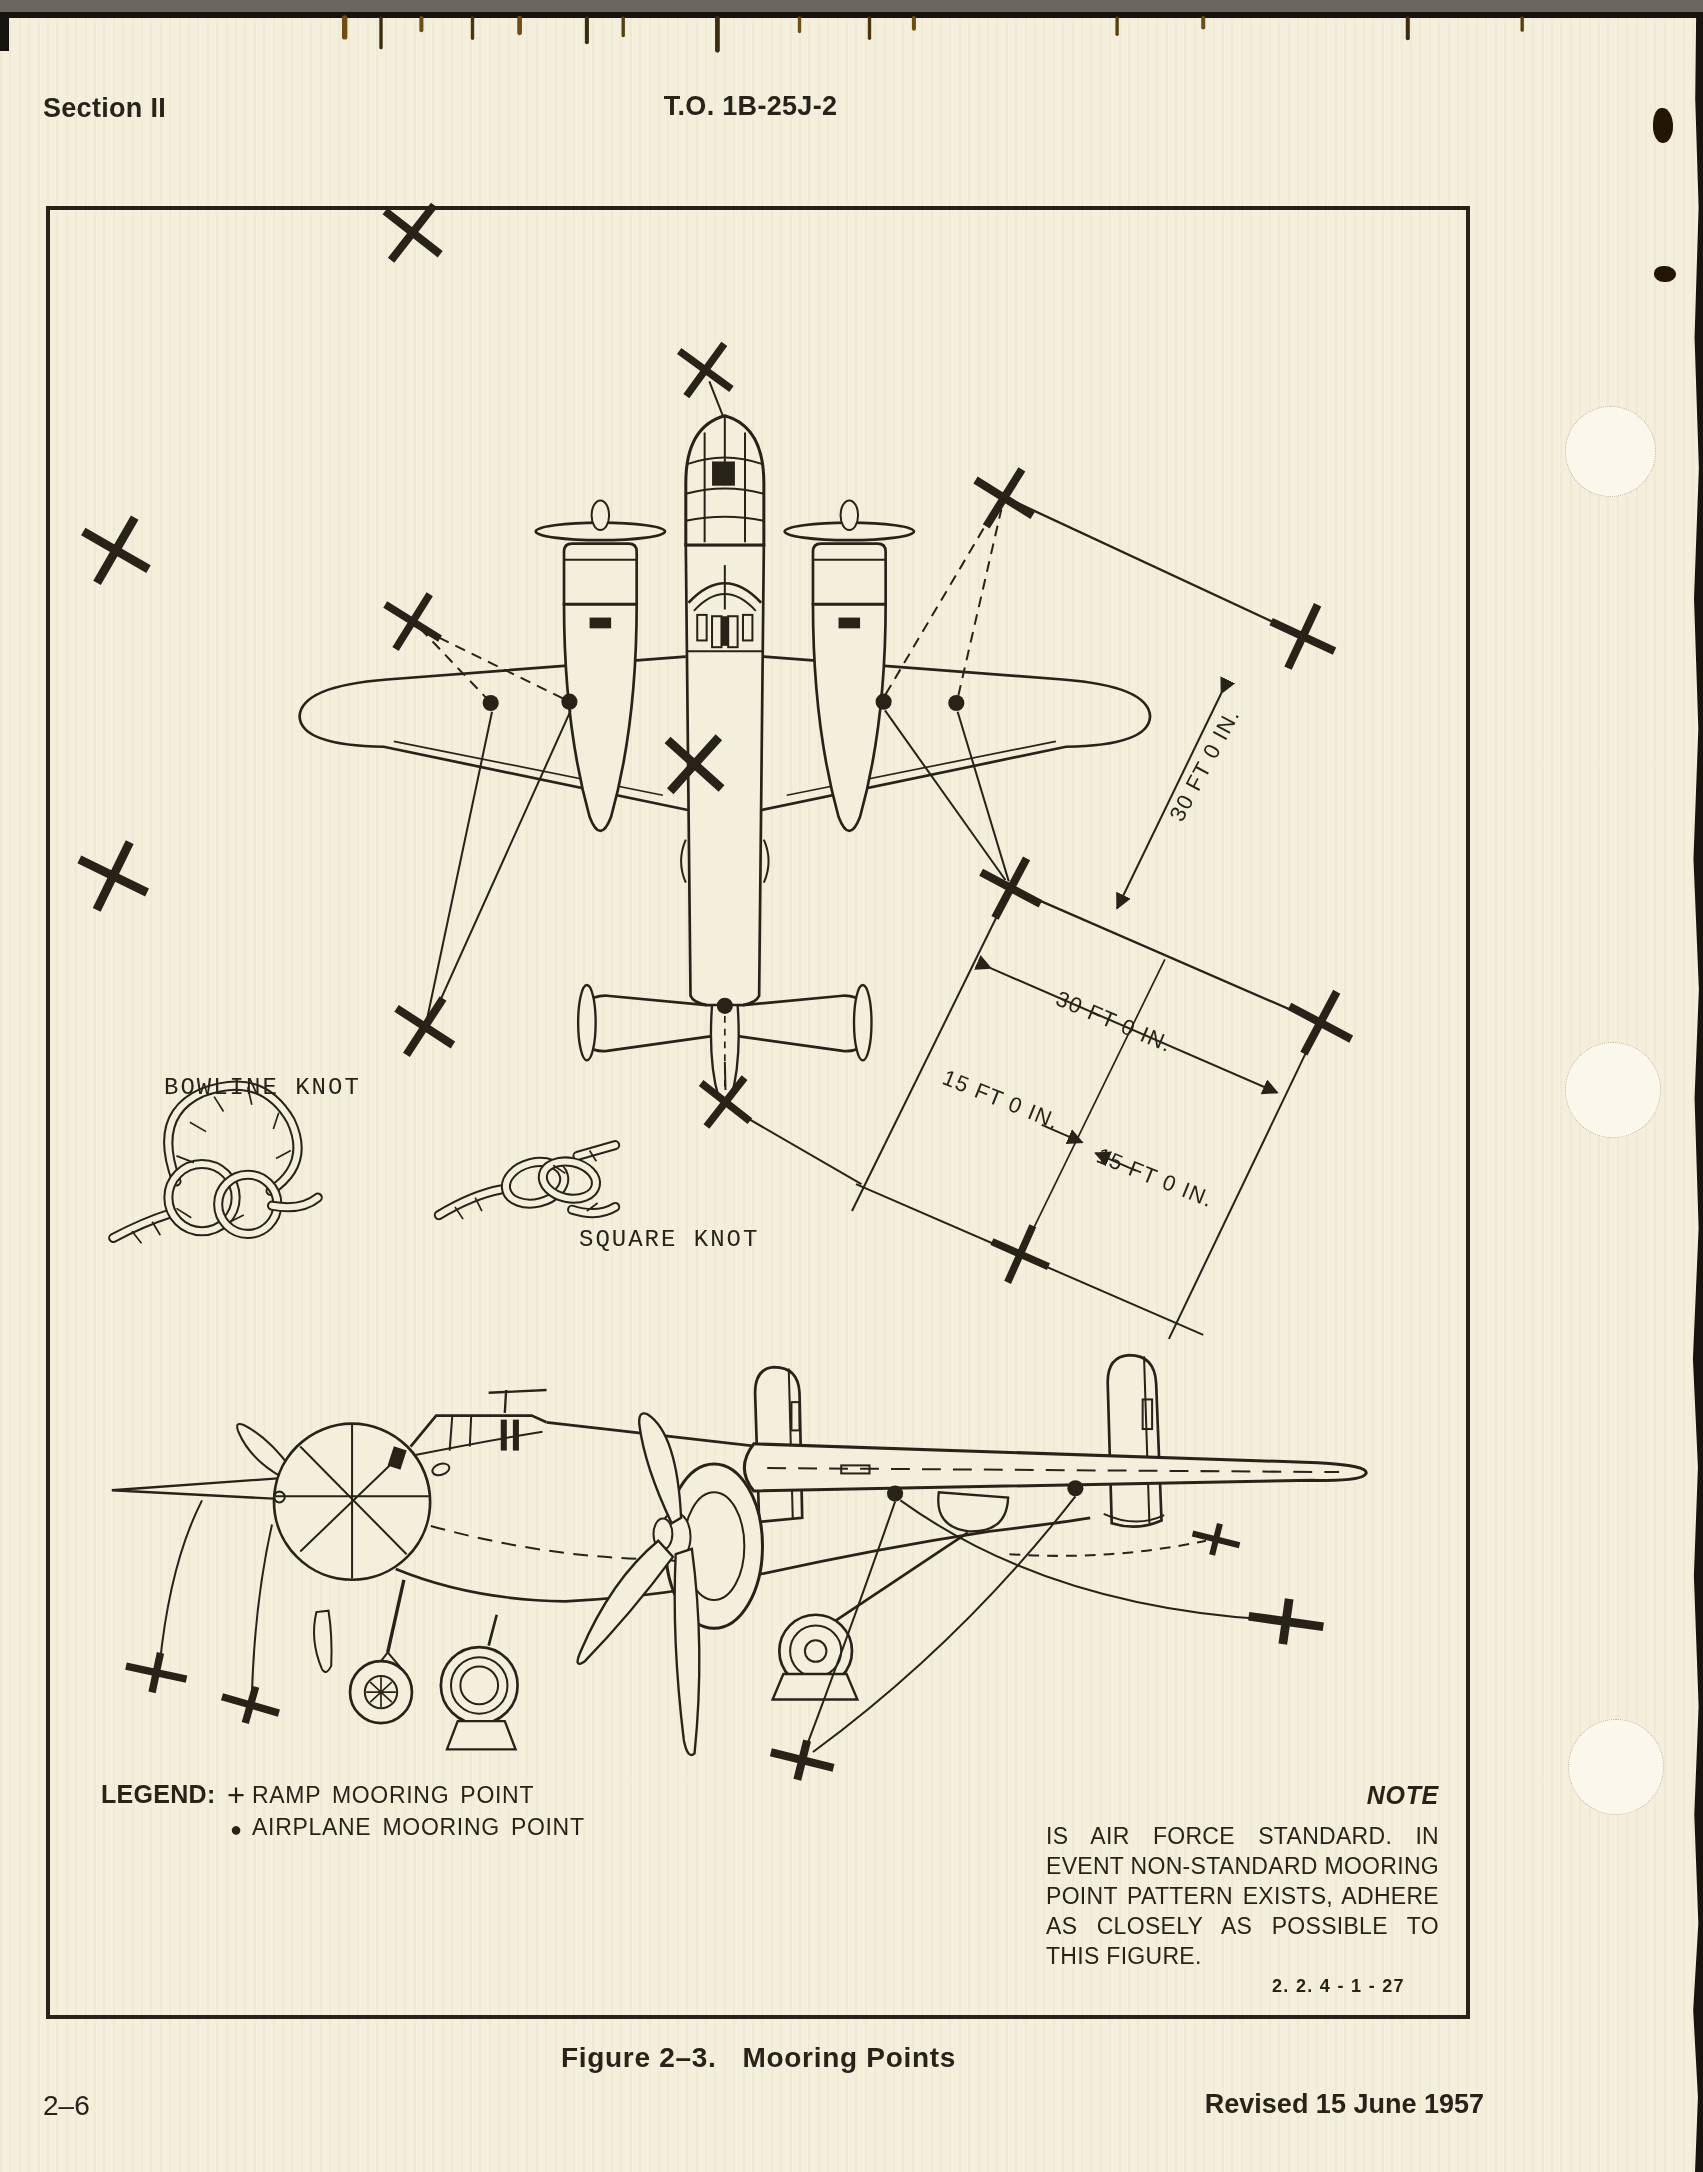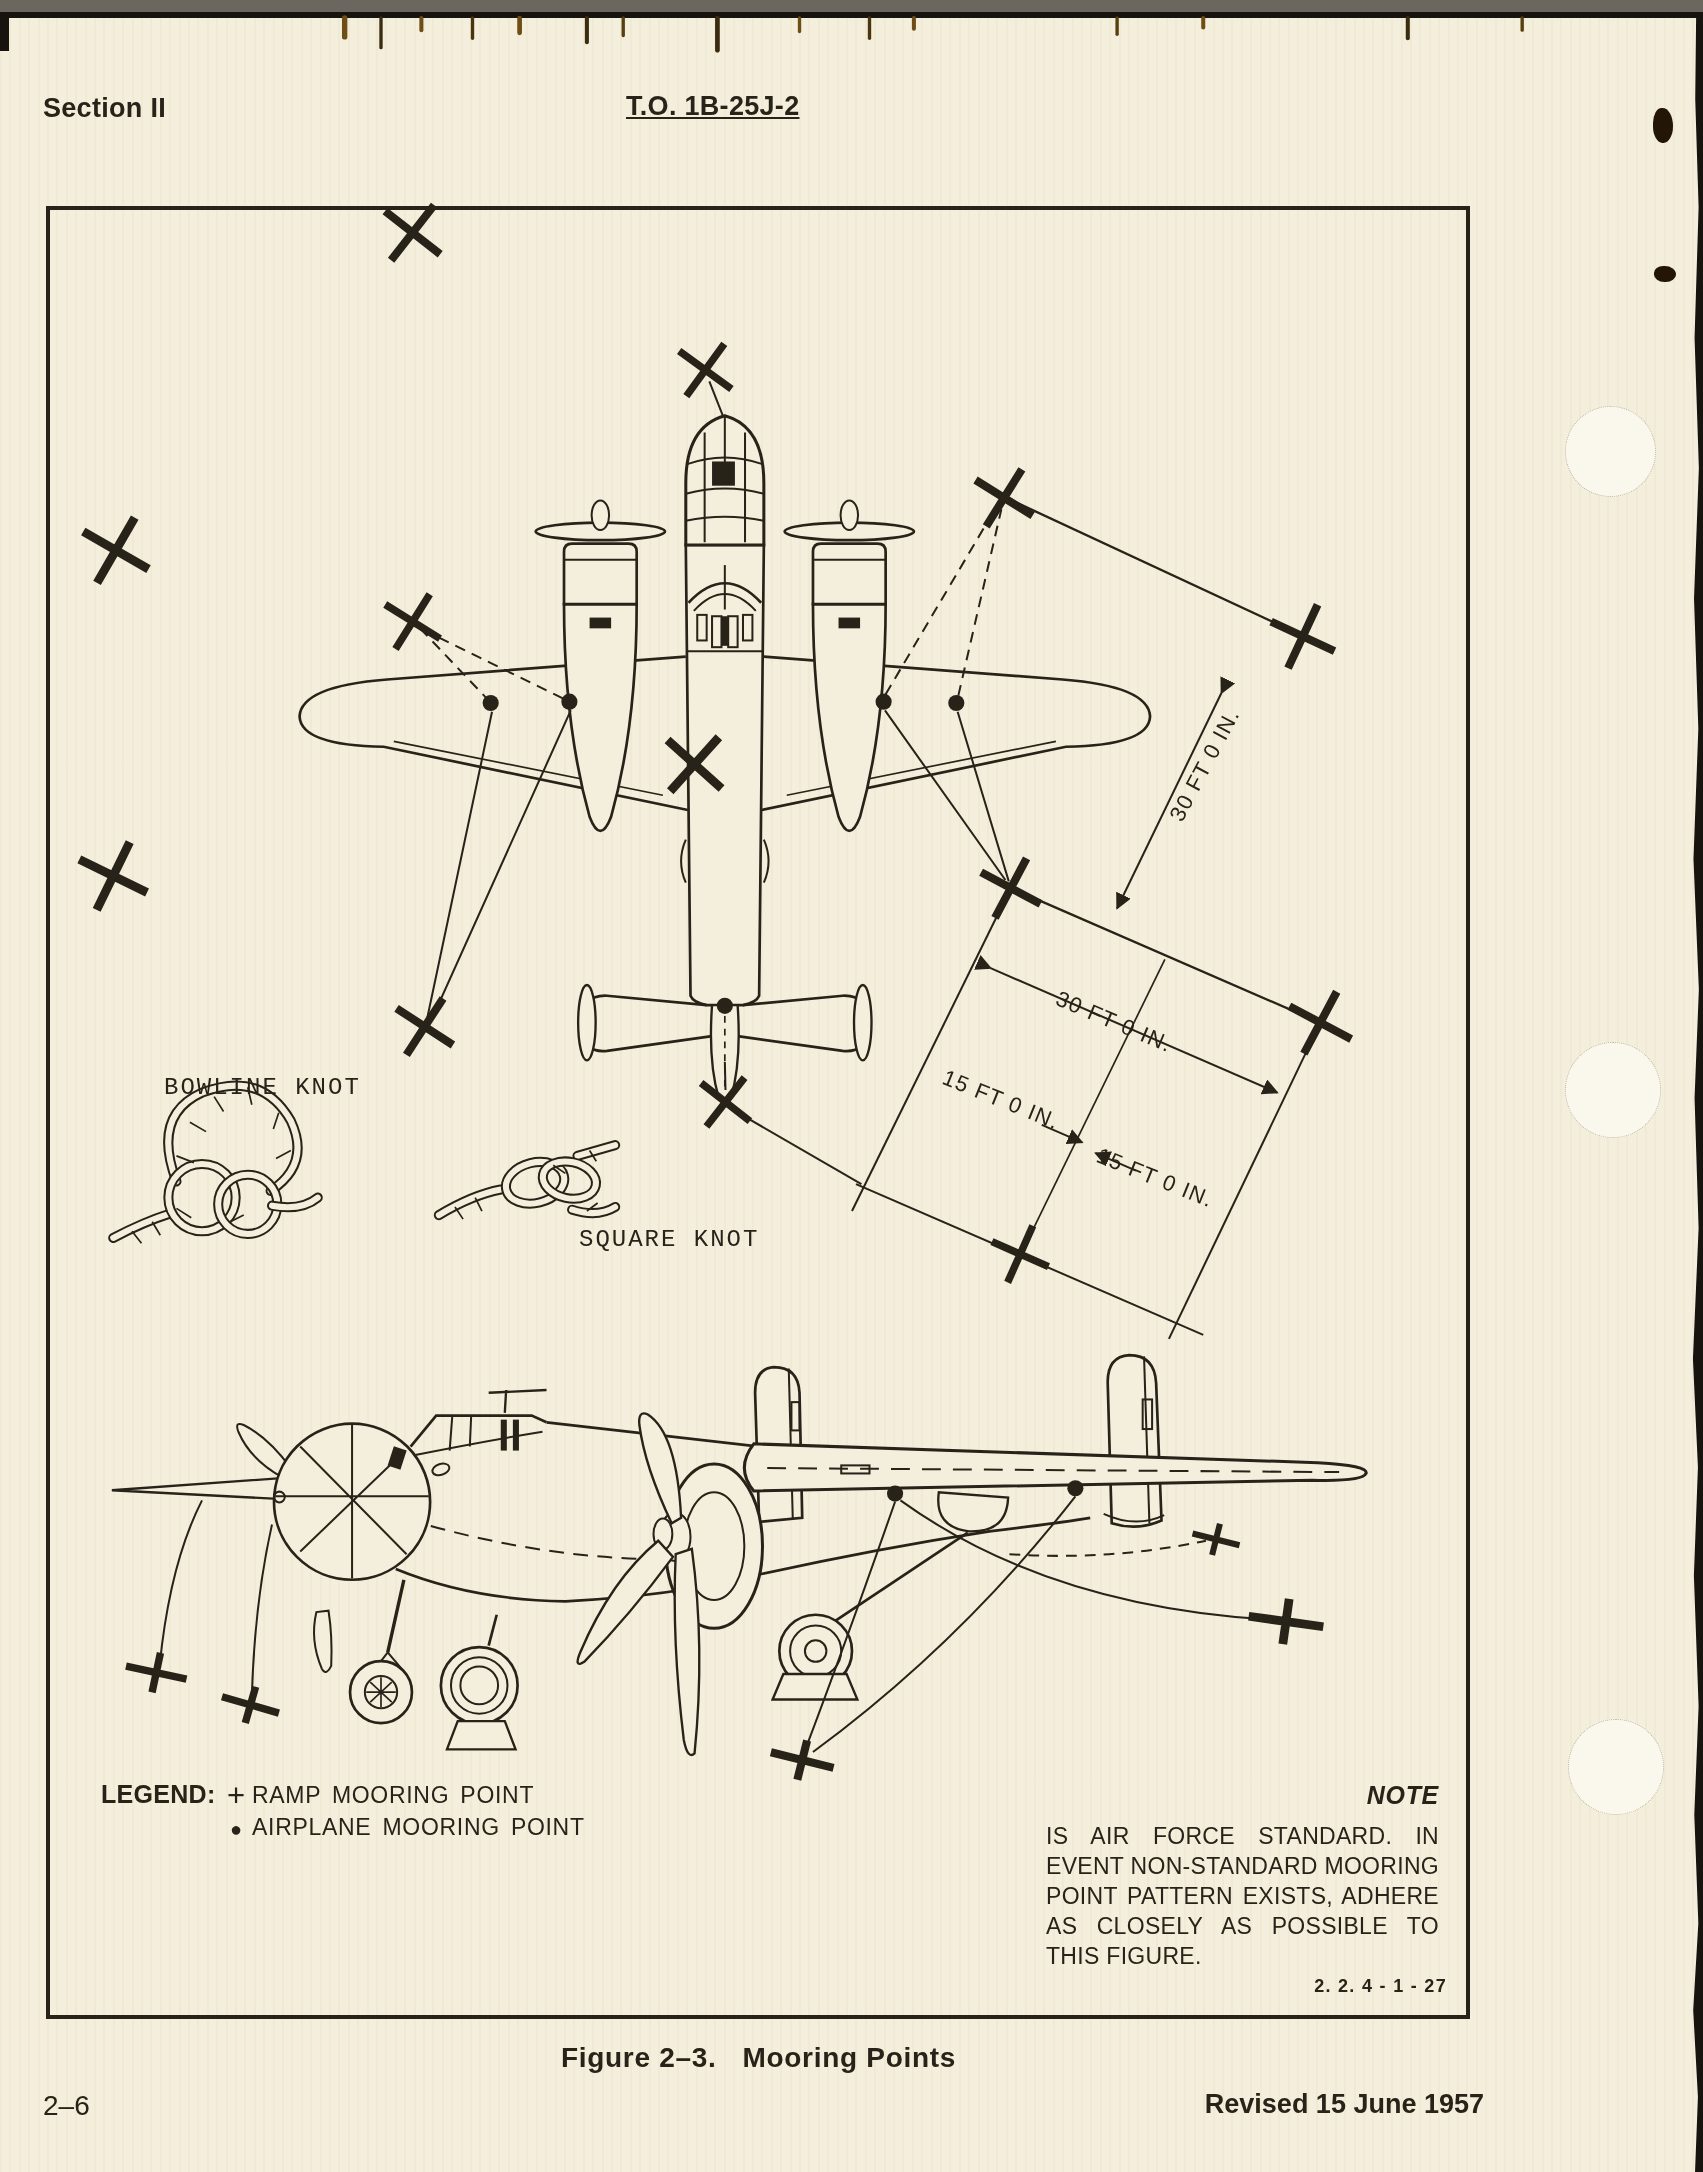--- a/index.html
+++ b/index.html
@@ -17,21 +17,21 @@
   .legend-row{display:flex;align-items:flex-end;height:32px;}
   .legend-title{font-weight:700;font-size:25px;width:120px;letter-spacing:0.3px;}
   .legend-sym{width:31px;text-align:center;font-weight:400;}
   .legend-sym.plus{font-size:31px;font-weight:400;line-height:27px;}
   .legend-sym.dot{font-size:20px;}
   .note{position:absolute;left:1046px;top:1769px;width:393px;}
   .note-title{text-align:right;font-weight:700;font-size:25px;letter-spacing:0.7px;margin-bottom:10.8px;font-style:italic;}
   .note-line{font-size:23px;font-weight:400;line-height:30px;letter-spacing:0.3px;
              text-align:justify;text-align-last:justify;}
   .note-line.last{text-align-last:left;}
-  .ref-num{position:absolute;left:1272px;top:1964px;width:175px;text-align:right;
+  .ref-num{position:absolute;left:1272px;top:1964px;width:175px;
            font-size:18px;font-weight:700;letter-spacing:1.3px;}
   .caption{position:absolute;left:515px;top:2030px;width:487px;text-align:center;
            font-size:28px;font-weight:700;letter-spacing:0.7px;}
   .caption .gap{display:inline-block;width:17.5px;}
   .footer-left{left:43px;top:2078px;font-size:28px;font-weight:400;}
   .footer-right{right:220px;top:2077px;font-size:27px;font-weight:700;}
   .fig-box{position:absolute;left:46px;top:194px;width:1416px;height:1805px;
            border:4px solid #272319;}
   svg.art{position:absolute;left:0;top:0;}
   svg.art *{vector-effect:none;}
@@ -58,21 +58,21 @@
   <div class="corner-sliver"></div>
   <div class="torn-edge"></div>
   <div class="bottom-strip"></div>
   <div class="blob" style="left:1653px;top:96px;width:20px;height:35px;"></div>
   <div class="blob" style="left:1654px;top:254px;width:21.5px;height:16px;"></div>
   <div class="punch" style="left:1565px;top:394px;width:89px;height:89px;"></div>
   <div class="punch" style="left:1565px;top:1030px;width:94px;height:94px;"></div>
   <div class="punch" style="left:1568px;top:1707px;width:94px;height:94px;"></div>
 
   <div class="txt hdr" style="left:43px;top:81px;">Section II</div>
-  <div class="txt hdr" style="left:626px;top:79px;width:249px;text-decoration:underline;">T.O. 1B-25J-2</div>
+  <div class="txt hdr" style="left:626px;top:79px;width:249px;text-align:center;">T.O. 1B-25J-2</div>
 
   <div class="fig-box"></div>
 
   <svg class="art" width="1704" height="2172" viewBox="0 0 2532 3228">
     <defs>
       <marker id="arw" viewBox="0 0 10 10" refX="9" refY="5" markerWidth="8" markerHeight="8" orient="auto">
         <path d="M0,0 L10,5 L0,10 Z" fill="#272319"></path>
       </marker>
     </defs>
 

